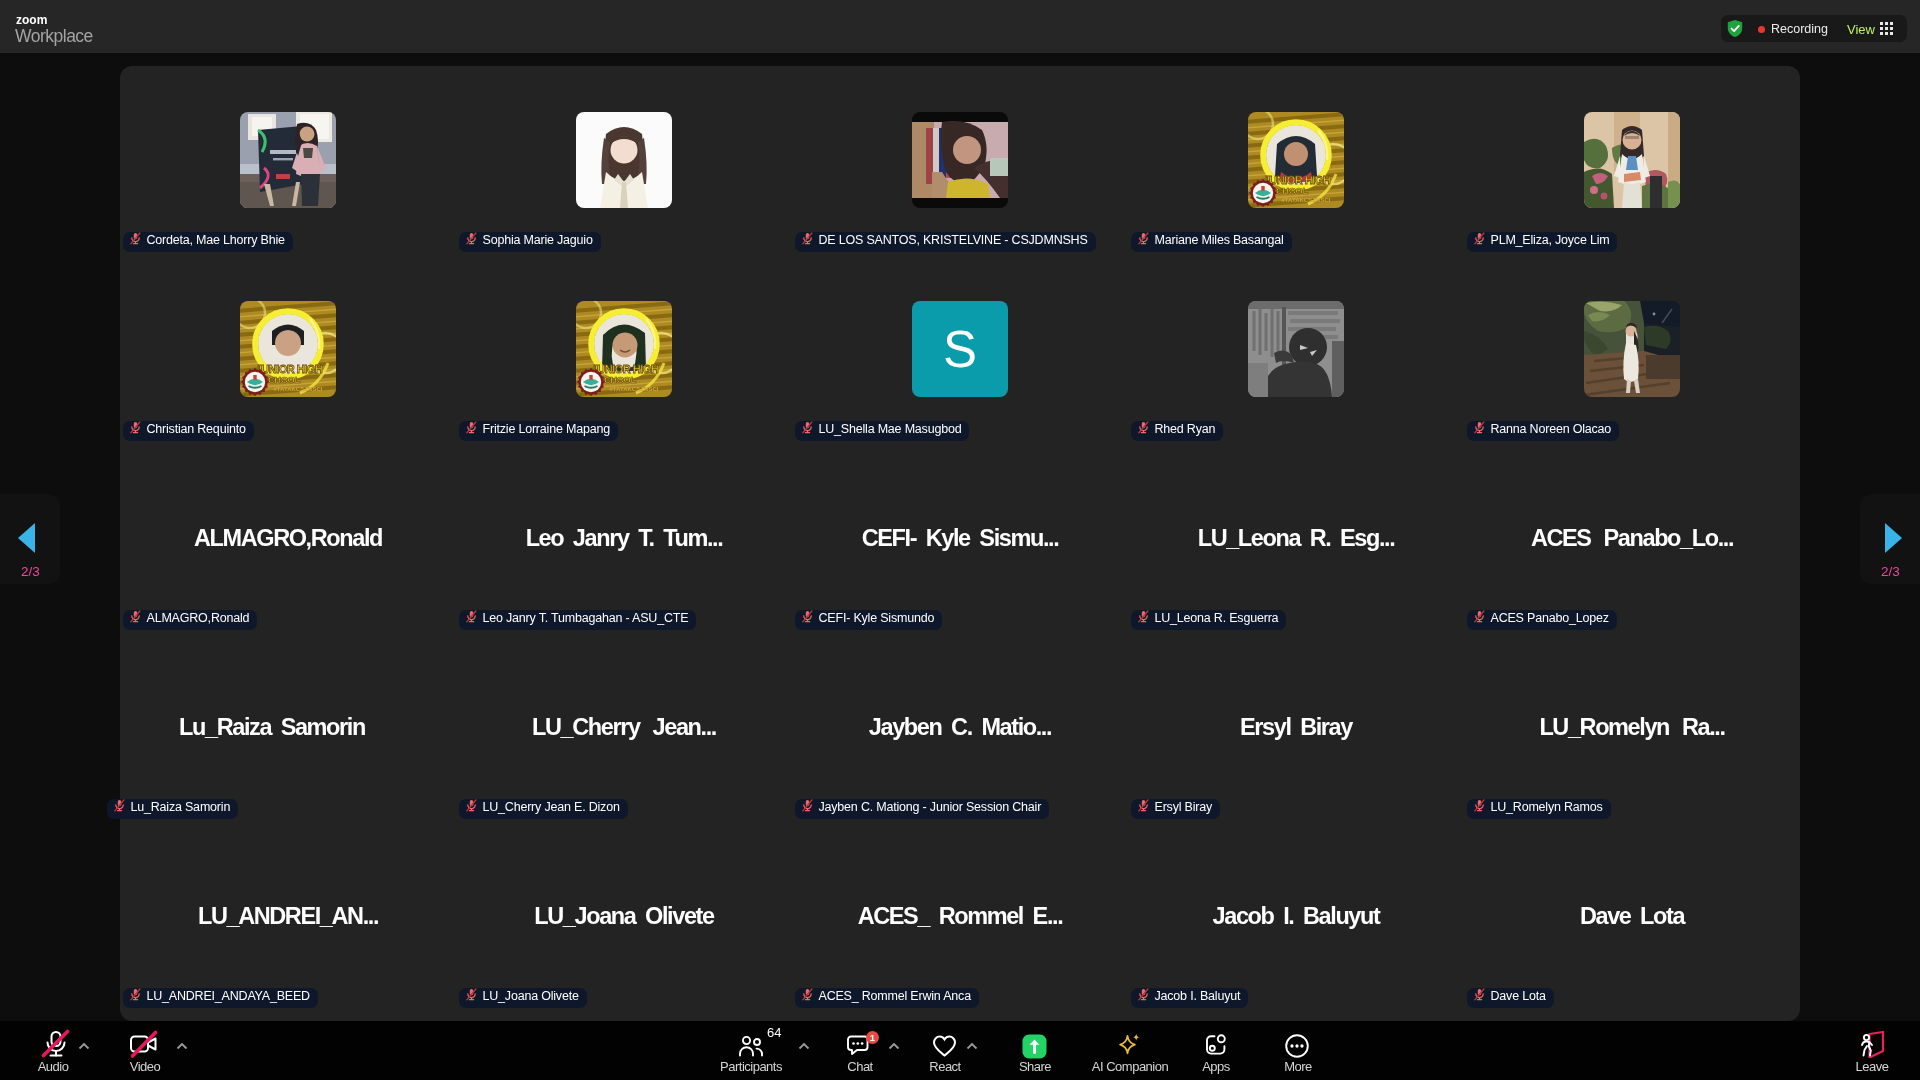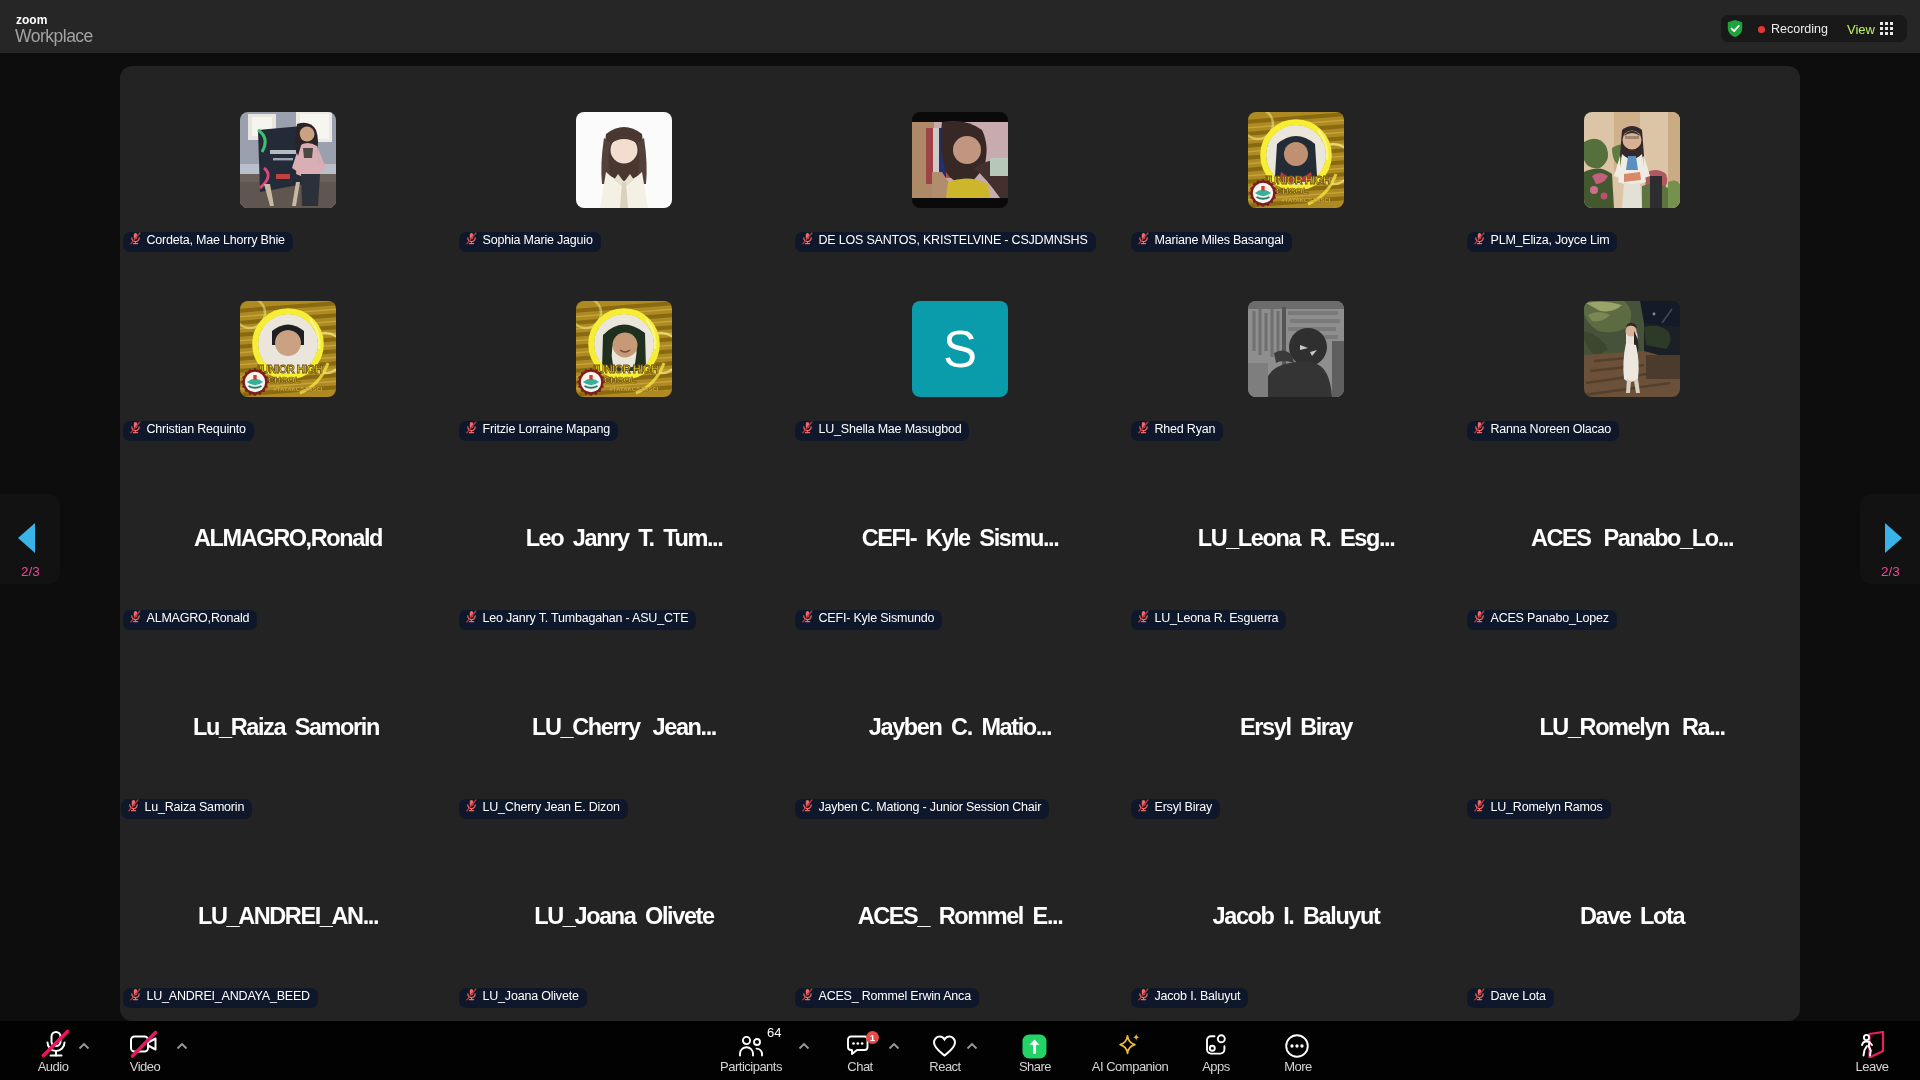--- a/index.html
+++ b/index.html
@@ -594,21 +594,21 @@
 <rect x="5.9" y="1.2" width="4.2" height="7.6" rx="2.1" fill="#ef6a6a" stroke="none"></rect>
 <path d="M3.4 7.2a4.6 4.6 0 0 0 9.2 0"></path>
 <path d="M8 11.8v2.2"></path>
             <path d="M5.4 14.2h5.2"></path>
 </g>
 <path d="M2.2 14.6 L13.4 1.2" stroke="#b83a3a" stroke-width="1.6" stroke-linecap="round" fill="none"></path>
 </svg>
         <span>ACES Panabo_Lopez</span>
       </div>
     </div>
-<div class="tile" style="left:118px;top:633px">
+<div class="tile" style="left:104px;top:633px">
       <div class="big">Lu_Raiza Samorin</div>
       <div class="lbl">
         <svg width="13" height="13" viewBox="0 0 16 16" style="flex:0 0 auto">
 <g fill="none" stroke="#ef6a6a" stroke-width="1.5" stroke-linecap="round">
 <rect x="5.9" y="1.2" width="4.2" height="7.6" rx="2.1" fill="#ef6a6a" stroke="none"></rect>
 <path d="M3.4 7.2a4.6 4.6 0 0 0 9.2 0"></path>
 <path d="M8 11.8v2.2"></path>
             <path d="M5.4 14.2h5.2"></path>
 </g>
 <path d="M2.2 14.6 L13.4 1.2" stroke="#b83a3a" stroke-width="1.6" stroke-linecap="round" fill="none"></path>

